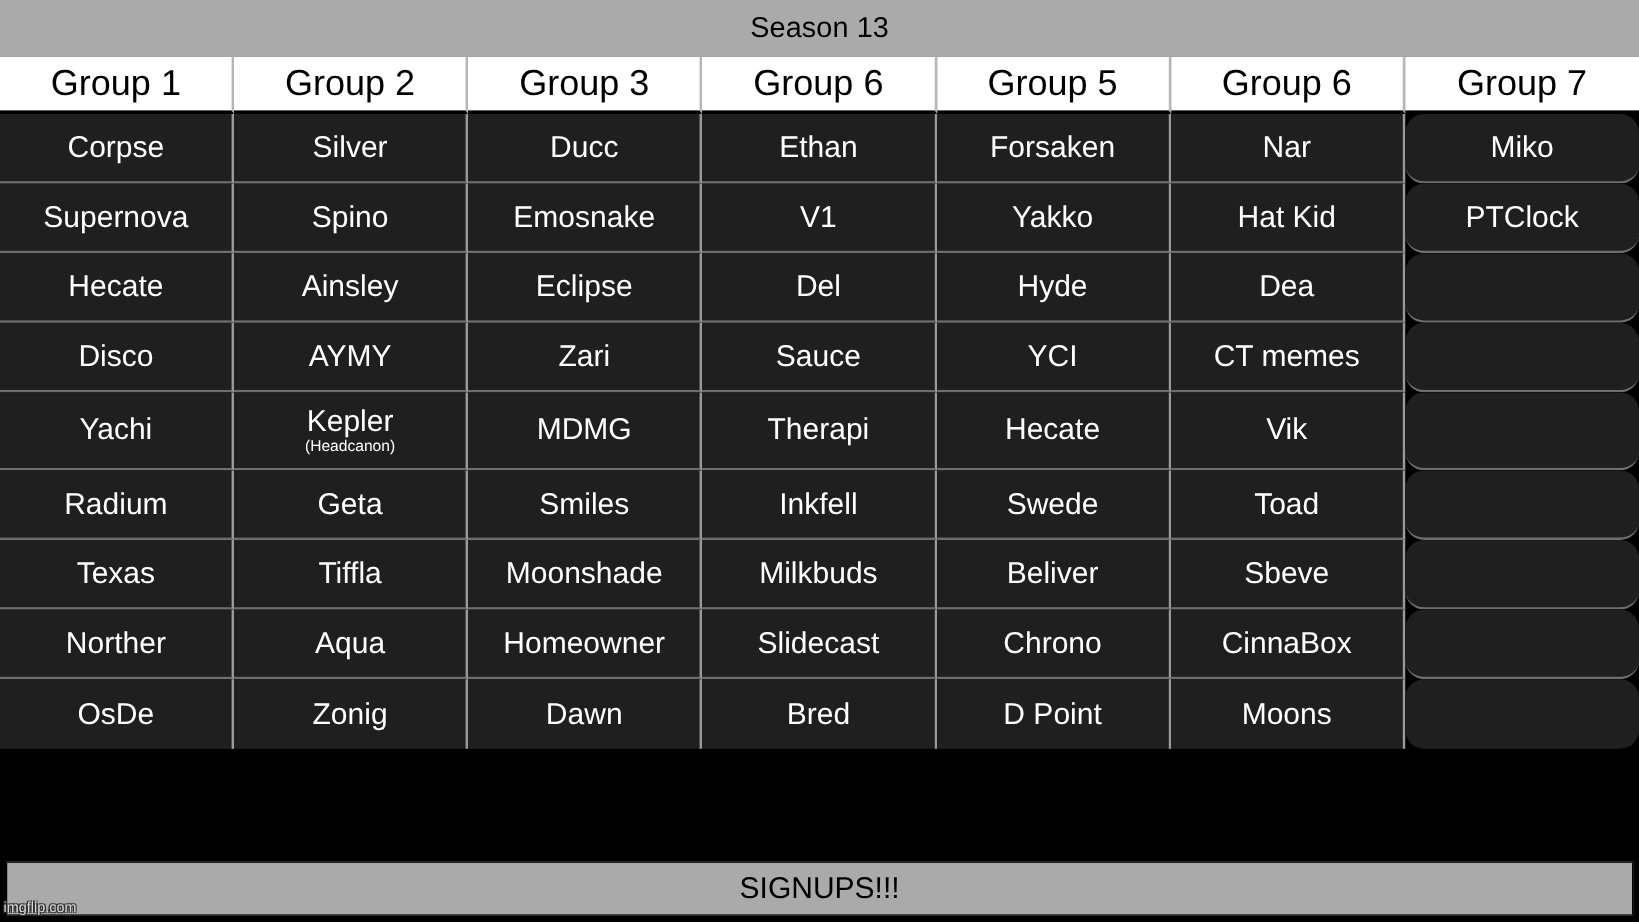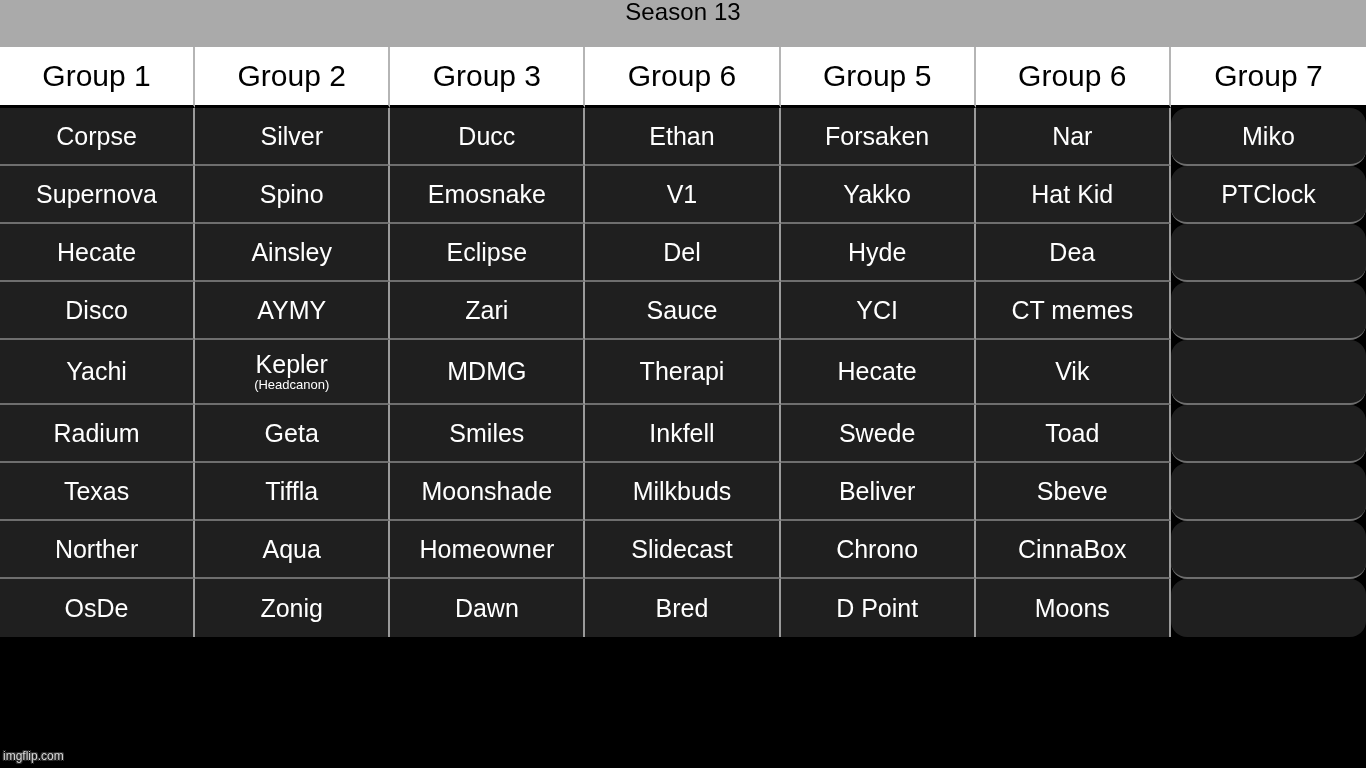--- a/index.html
+++ b/index.html
@@ -25,21 +25,21 @@
   
   .title-bar {
     position: absolute;
     left: 0;
     top: 0;
     width: 1366px;
     height: 47px;
     background: #aaaaaa;
     color: #000000;
     display: flex;
-    align-items: flex-start;
+    align-items: center;
     justify-content: center;
     font-size: 24px;
     line-height: 1;
     letter-spacing: 0.1px;
   }
 
   
   .grid-wrap {
     position: absolute;
     left: 0;
@@ -53,21 +53,21 @@
     width: 1366px;
     border-collapse: separate;
     border-spacing: 0;
     table-layout: fixed;
   }
 
   table.groups col { width: 195.1px; }
 
   
   thead th {
-    height: 61px;
+    height: 48px;
     background: #ffffff;
     color: #000000;
     font-size: 30px;
     font-weight: normal;
     text-align: center;
     vertical-align: middle;
     border-right: 2px solid #b5b5b5;
     border-bottom: 3px solid #000000;
     padding: 0;
     box-sizing: border-box;
@@ -271,16 +271,21 @@
           <td>Bred</td>
           <td>D Point</td>
           <td>Moons</td>
           <td class="empty"></td>
         </tr>
 
       </tbody>
     </table>
   </div>
 
+  <div class="footer-band">
+    <div class="footer-banner">
+      <span>SIGNUPS!!!</span>
+    </div>
+  </div>
 
   <div class="watermark">imgflip.com</div>
 
 </div>
 
 </body></html>

